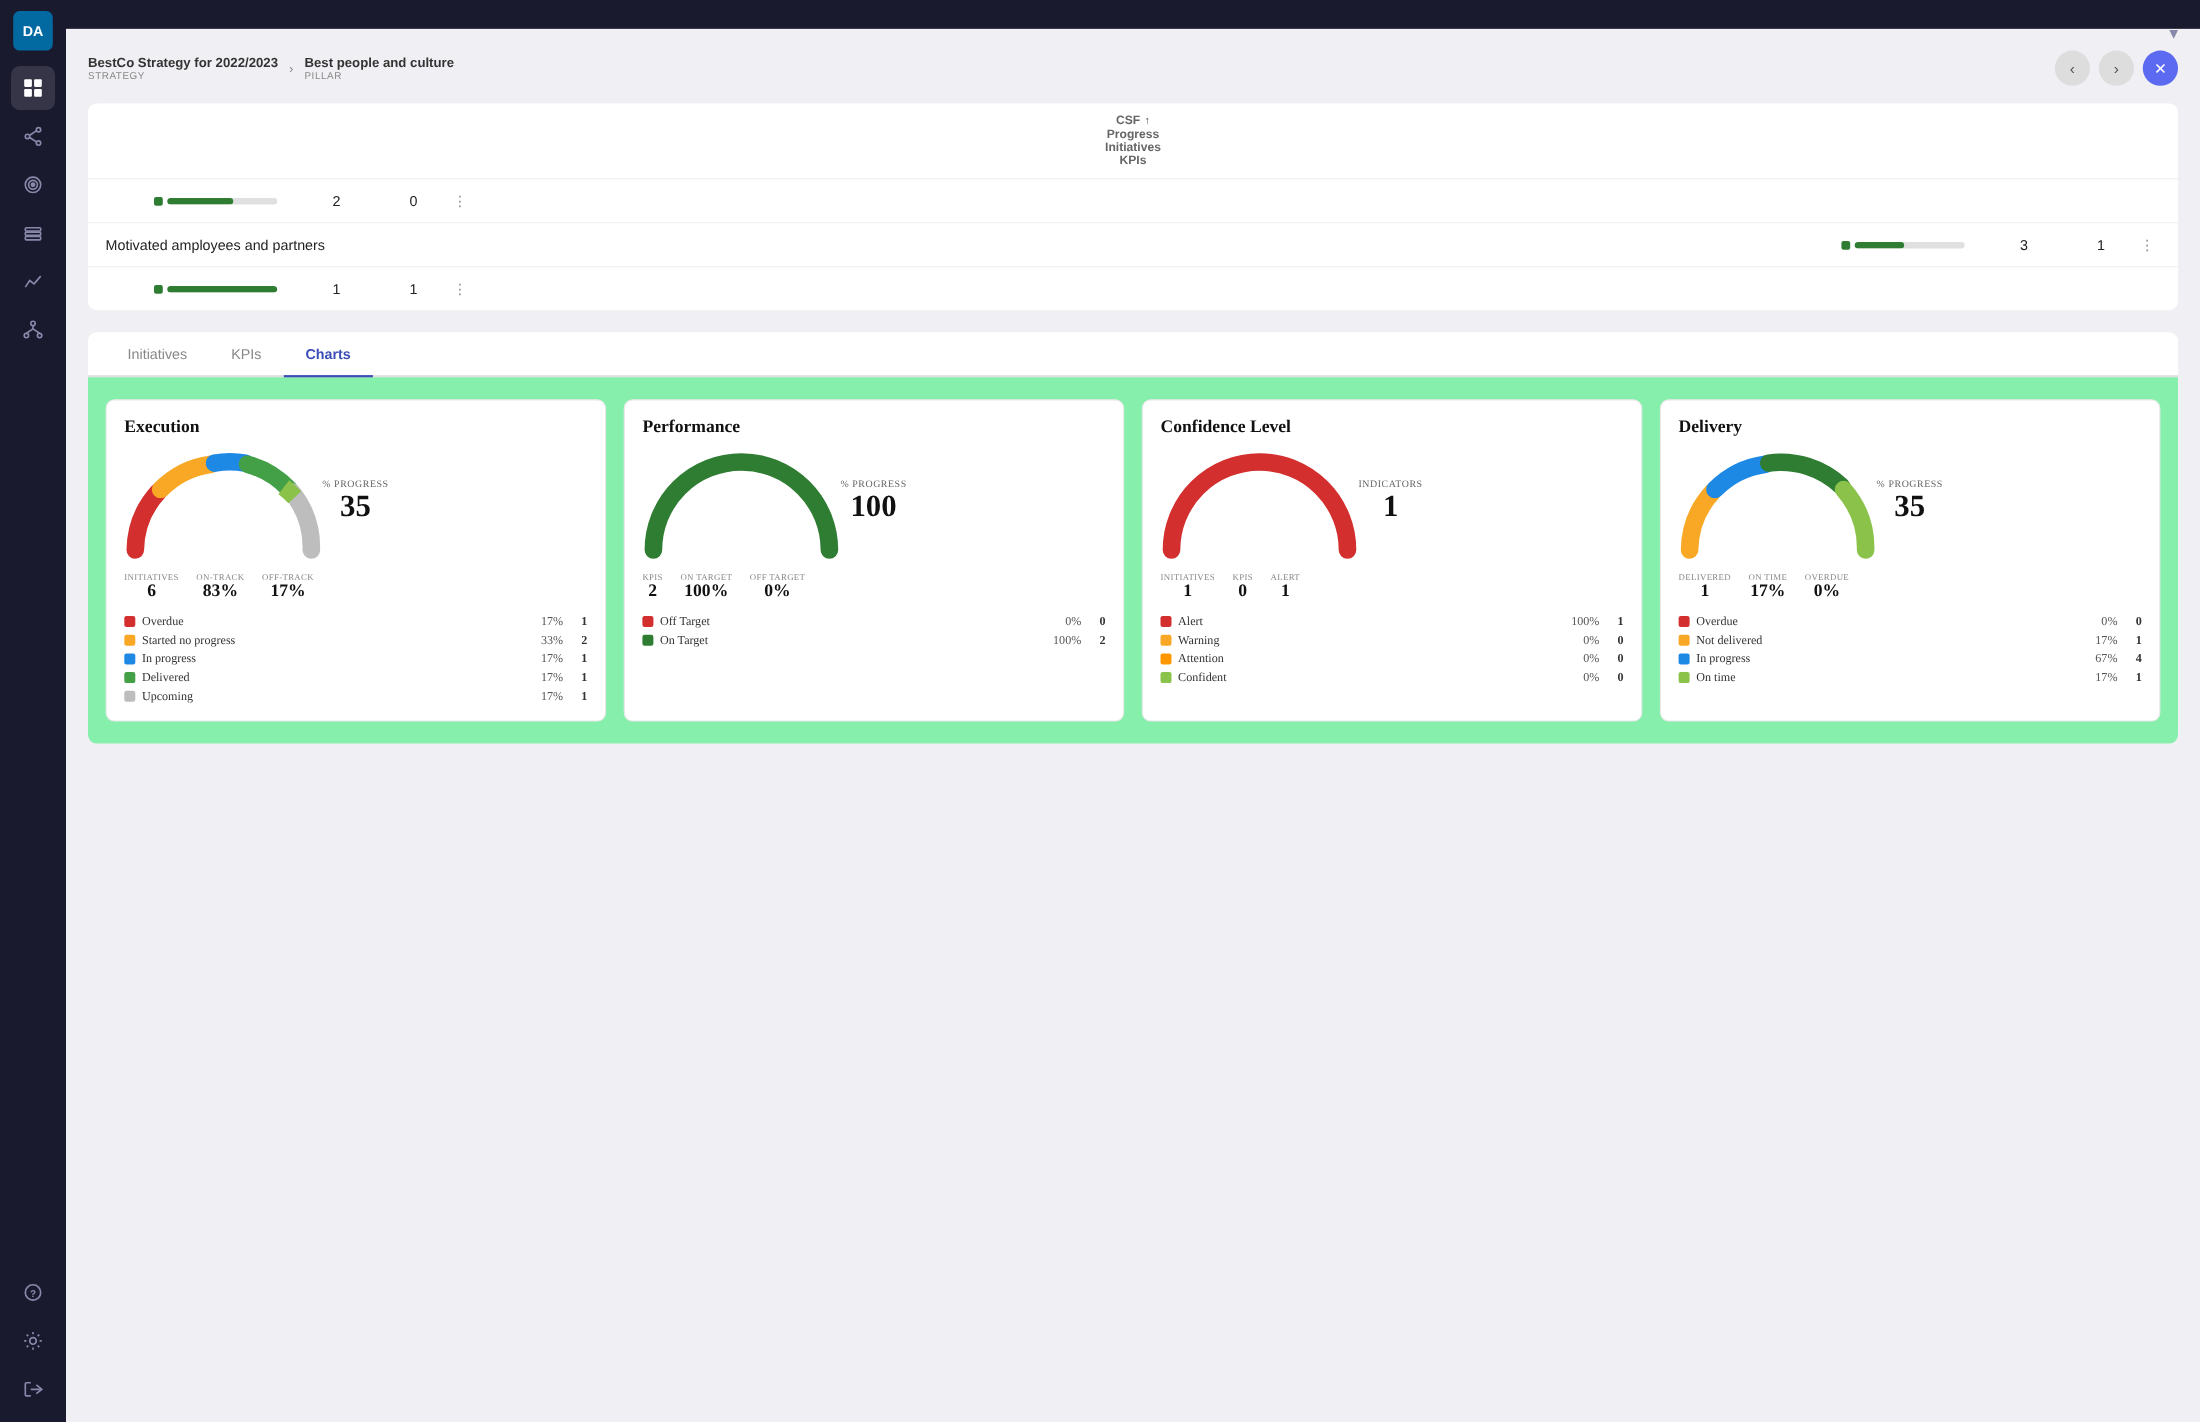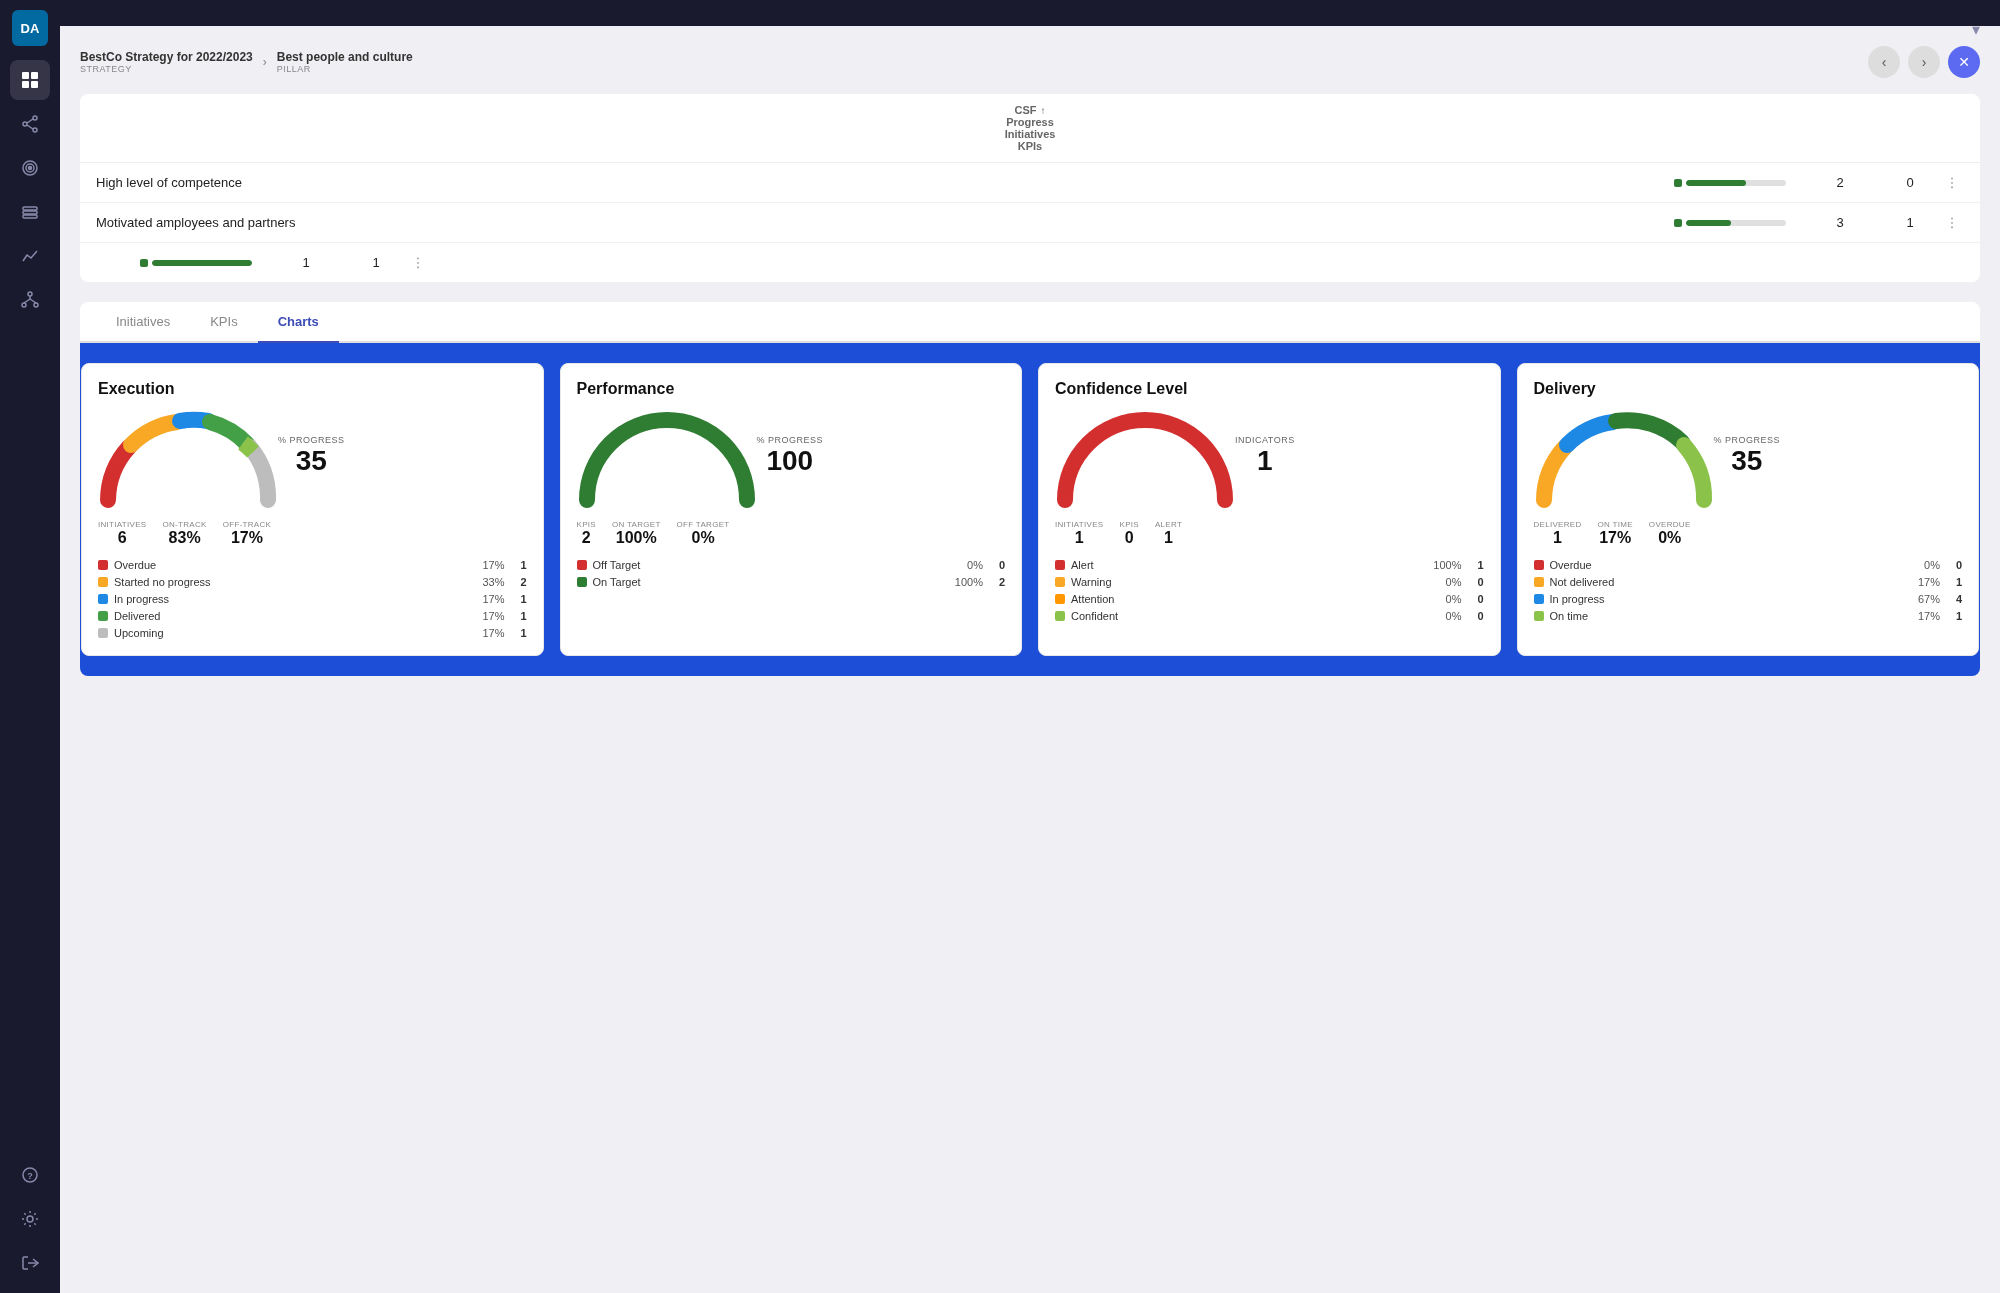--- a/index.html
+++ b/index.html
@@ -144,23 +144,24 @@
       margin-bottom: -2px;
       font-weight: 500;
     }
     .tab.active { color: #3d4db7; border-bottom-color: #3d4db7; font-weight: 600; }
 
     
     .charts-grid {
       display: grid;
       grid-template-columns: repeat(4, 1fr);
       gap: 16px;
-      background: #1d4ed8;
+      background: #86efac;
       border-radius: 0 0 8px 8px;
-      padding: 20px 1px;
+      padding: 20px 16px;
+      font-family: Liberation Serif, serif;
     }
 
     .chart-card {
       background: white;
       border-radius: 8px;
       border: 1px solid #e8e8e8;
       padding: 16px;
       min-width: 0;
     }
     .chart-title { font-size: 16px; font-weight: 700; color: #111; margin-bottom: 12px; }
@@ -299,21 +300,20 @@
           <span class="sort-icon">↑</span>
         </div>
         <div class="col-msg"></div>
         <div class="col-progress">Progress</div>
         <div class="col-initiatives">Initiatives</div>
         <div class="col-kpis">KPIs</div>
         <div class="col-menu"></div>
       </div>
 
       <div class="table-row">
-        <div class="row-name">High level of competence</div>
         <div class="row-msg"></div>
         <div class="row-progress">
           <div class="progress-dot"></div>
           <div class="progress-bar-wrap">
             <div class="progress-bar-fill" style="width:60%"></div>
           </div>
         </div>
         <div class="row-initiatives">2</div>
         <div class="row-kpis">0</div>
         <div class="row-menu">⋮</div>

